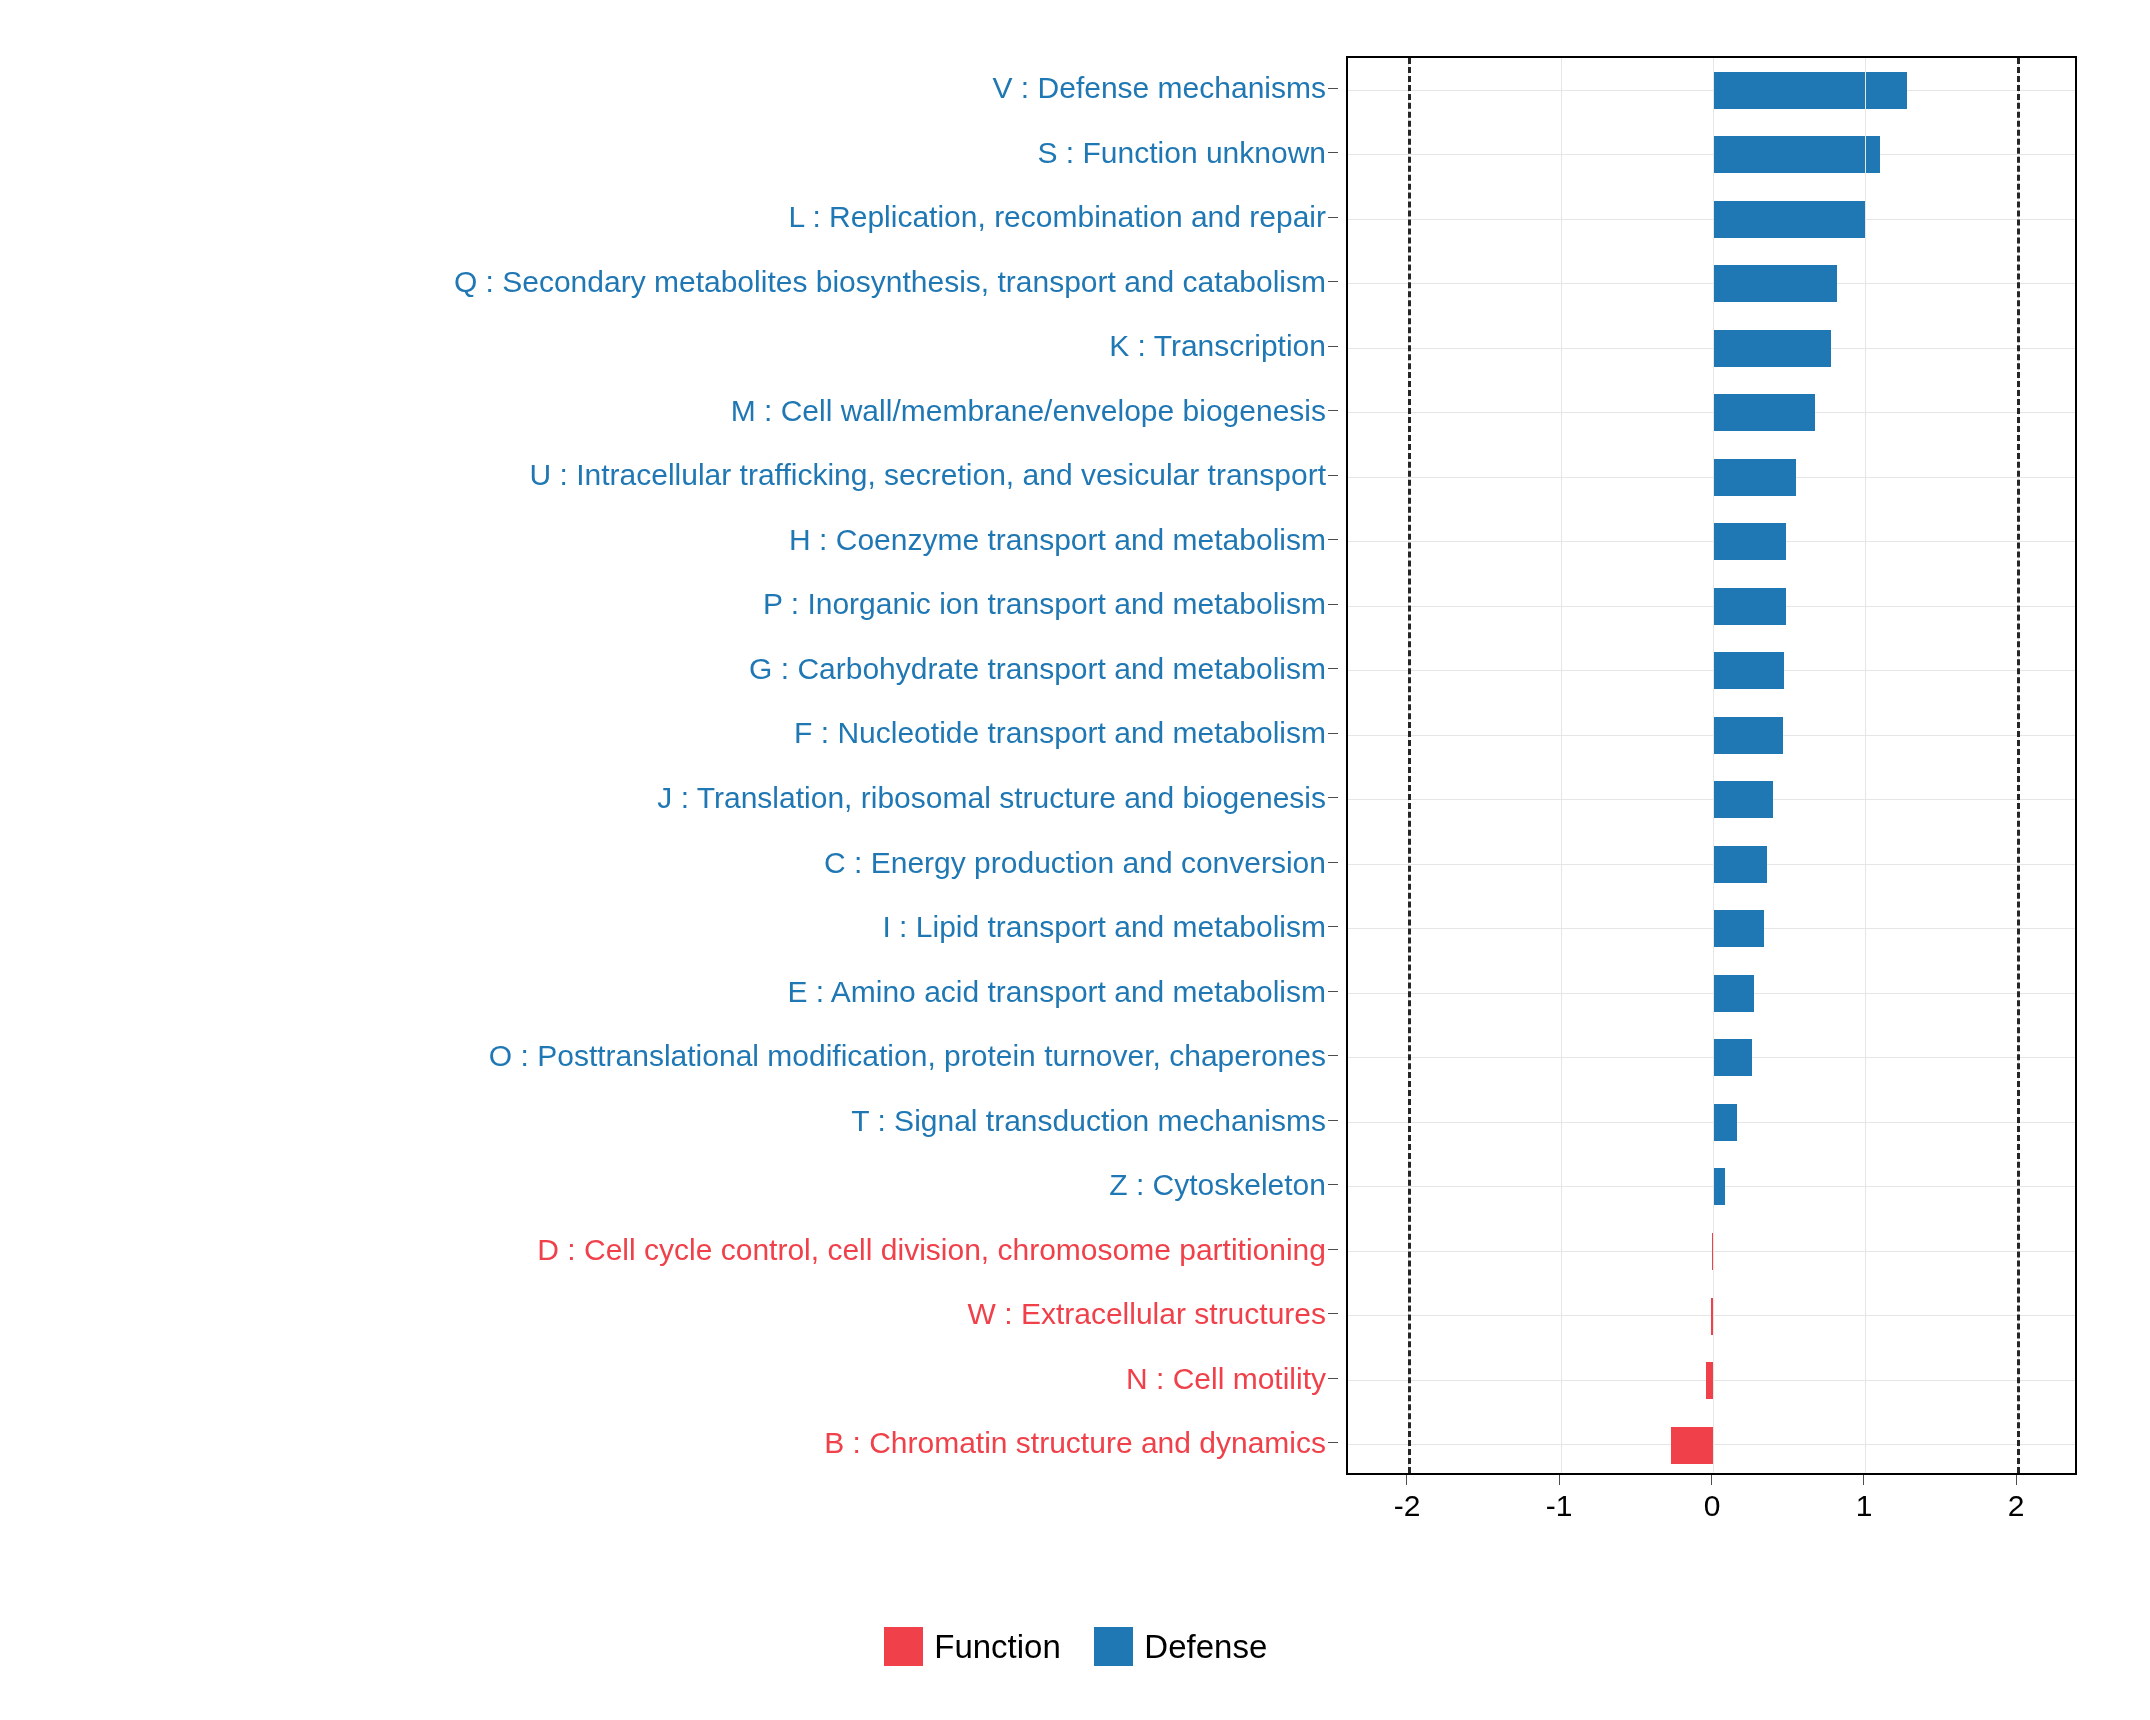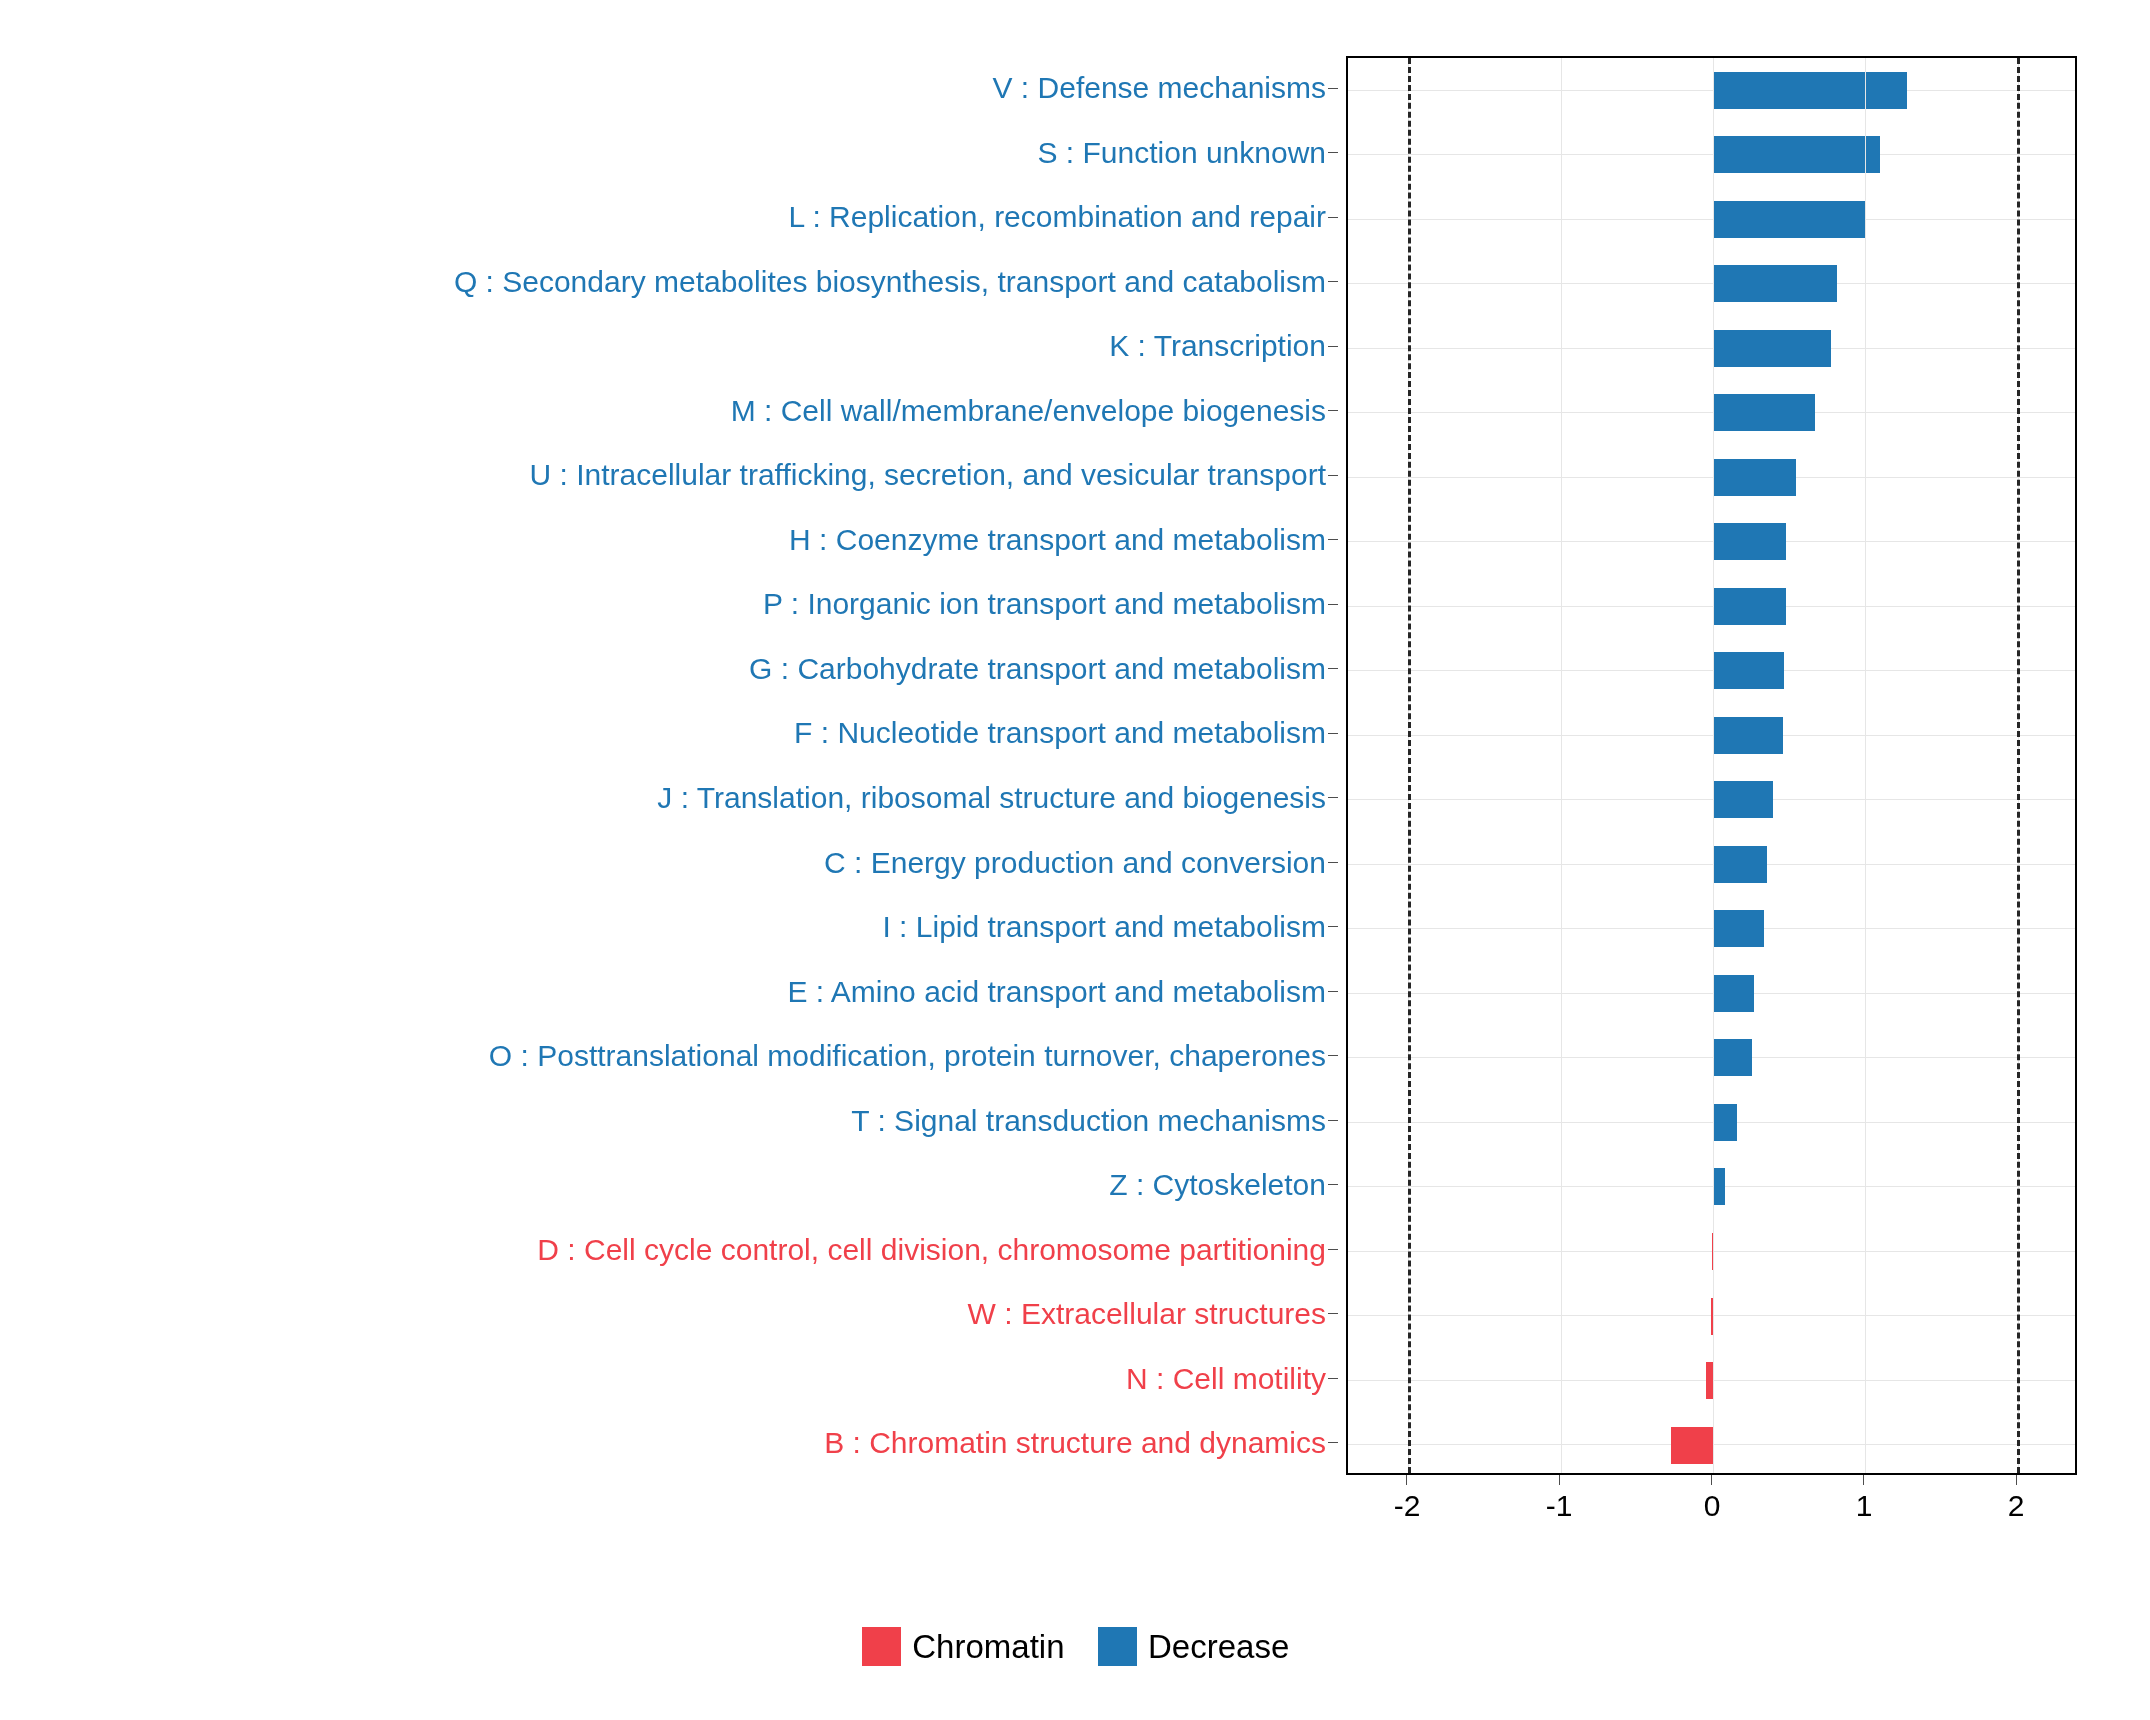--- a/index.html
+++ b/index.html
@@ -273,22 +273,22 @@
       <div class="xtick-mark" style="left: 517px;"></div>
       <div class="xtick-label" style="left: 518px;">1</div>
       <div class="xtick-mark" style="left: 670px;"></div>
       <div class="xtick-label" style="left: 670px;">2</div>
     </div>
 
 
   <div id="legend">
     <div class="legend-item">
       <span class="legend-swatch decrease"></span>
-      <span class="legend-text">Chromatin</span>
+      <span class="legend-text">Function</span>
     </div>
     <div class="legend-item">
       <span class="legend-swatch increase"></span>
-      <span class="legend-text">Decrease</span>
+      <span class="legend-text">Defense</span>
     </div>
   </div>
 
 </div>
 
 
 </body></html>

